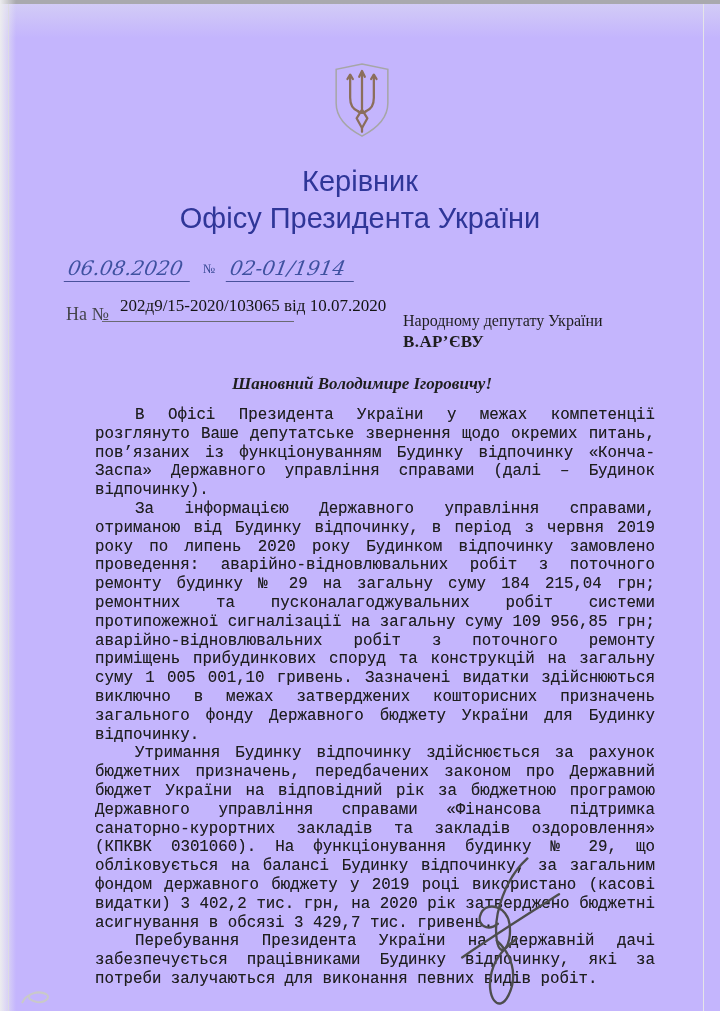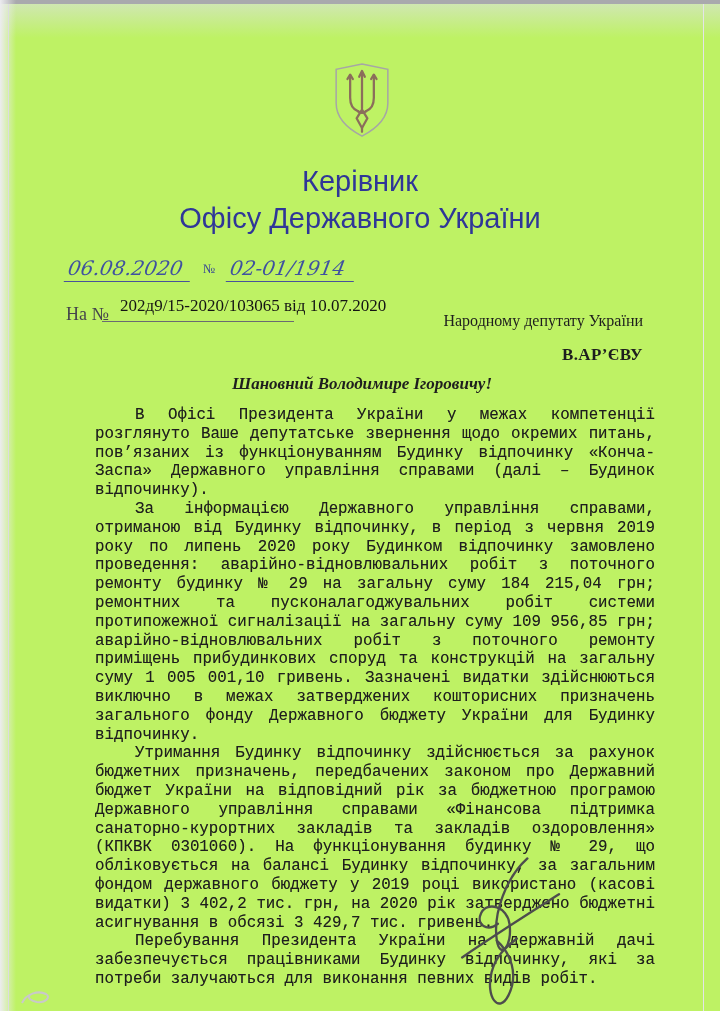--- a/index.html
+++ b/index.html
@@ -1,20 +1,20 @@
 <!DOCTYPE html>
 <html><head>
 <meta charset="utf-8">
 <style>
   html,body{margin:0;padding:0;background:#9a9a9e;}
   .sheet{
     position:relative;
     width:720px;height:1011px;
     margin:0 auto;
-    background:#bef264;
+    background:#c4b5fd;
     overflow:hidden;
     font-family:"Liberation Serif", serif;
     color:#1e1e1e;
   }
   
   .top-strip{position:absolute;left:0;top:0;width:720px;height:4px;background:#a9a9ad;}
   .top-wash{position:absolute;left:0;top:4px;width:720px;height:34px;
     background:linear-gradient(180deg, rgba(222,222,240,.55), rgba(255,255,255,0));}
   .left-edge{position:absolute;left:0;top:0;width:16px;height:1011px;
     background:linear-gradient(90deg,#ececef,rgba(255,255,255,0));}
@@ -54,23 +54,23 @@
     transform:none;font-style:normal;
     margin:0 2px 0 6px;vertical-align:2px;
     font-family:"Liberation Serif", serif;
   }
   .ref-reply{position:absolute;left:66px;top:294px;width:360px;height:30px;}
   .reply-label{position:absolute;left:0;top:10px;font-size:18px;color:#45454c;}
   .reply-underline{position:absolute;left:36px;top:27px;width:192px;height:1px;background:#6a6a72;}
   .incoming{position:absolute;left:54px;top:2px;font-size:17px;color:#141414;white-space:nowrap;}
 
   
-  .addressee{position:absolute;left:403px;top:312px;width:240px;text-align:right;}
+  .addressee{position:absolute;left:403px;top:312px;width:240px;text-align:left;}
   .addr-role{font-size:16px;}
-  .addr-name{font-size:17px;font-weight:bold;margin-top:15px;letter-spacing:.4px;}
+  .addr-name{font-size:17px;font-weight:bold;margin-top:2px;letter-spacing:.4px;}
 
   
   .salutation{
     position:absolute;left:82px;top:374px;width:560px;
     text-align:center;font-weight:bold;font-style:italic;font-size:17px;
   }
   .content{position:absolute;left:95px;top:406px;width:560px;}
   .content p{
     margin:0;text-align:justify;text-indent:40px;
     font-size:15.8px;line-height:18.8px;
@@ -105,21 +105,21 @@
       <path d="M12.5 15.5 L15 11.5 L17.5 15.5"></path>
       <path d="M34.5 15.5 L37 11.5 L39.5 15.5"></path>
       <path d="M22.5 45.5 Q26 48.5 29.5 45.5"></path>
       <path d="M26 44 L21 52 L26 61 L31 52 Z"></path>
       <path d="M26 61 V64.5"></path>
     </g>
   </svg>
 
   <div class="title">
     <div>Керівник</div>
-    <div>Офісу Державного України</div>
+    <div>Офісу Президента України</div>
   </div>
 
   <div class="ref-hand">
     <span class="hand date">06.08.2020</span>
     <span class="nosign">№</span>
     <span class="hand num">02-01/1914</span>
   </div>
 
   <div class="ref-reply">
     <span class="reply-label">На №</span>

